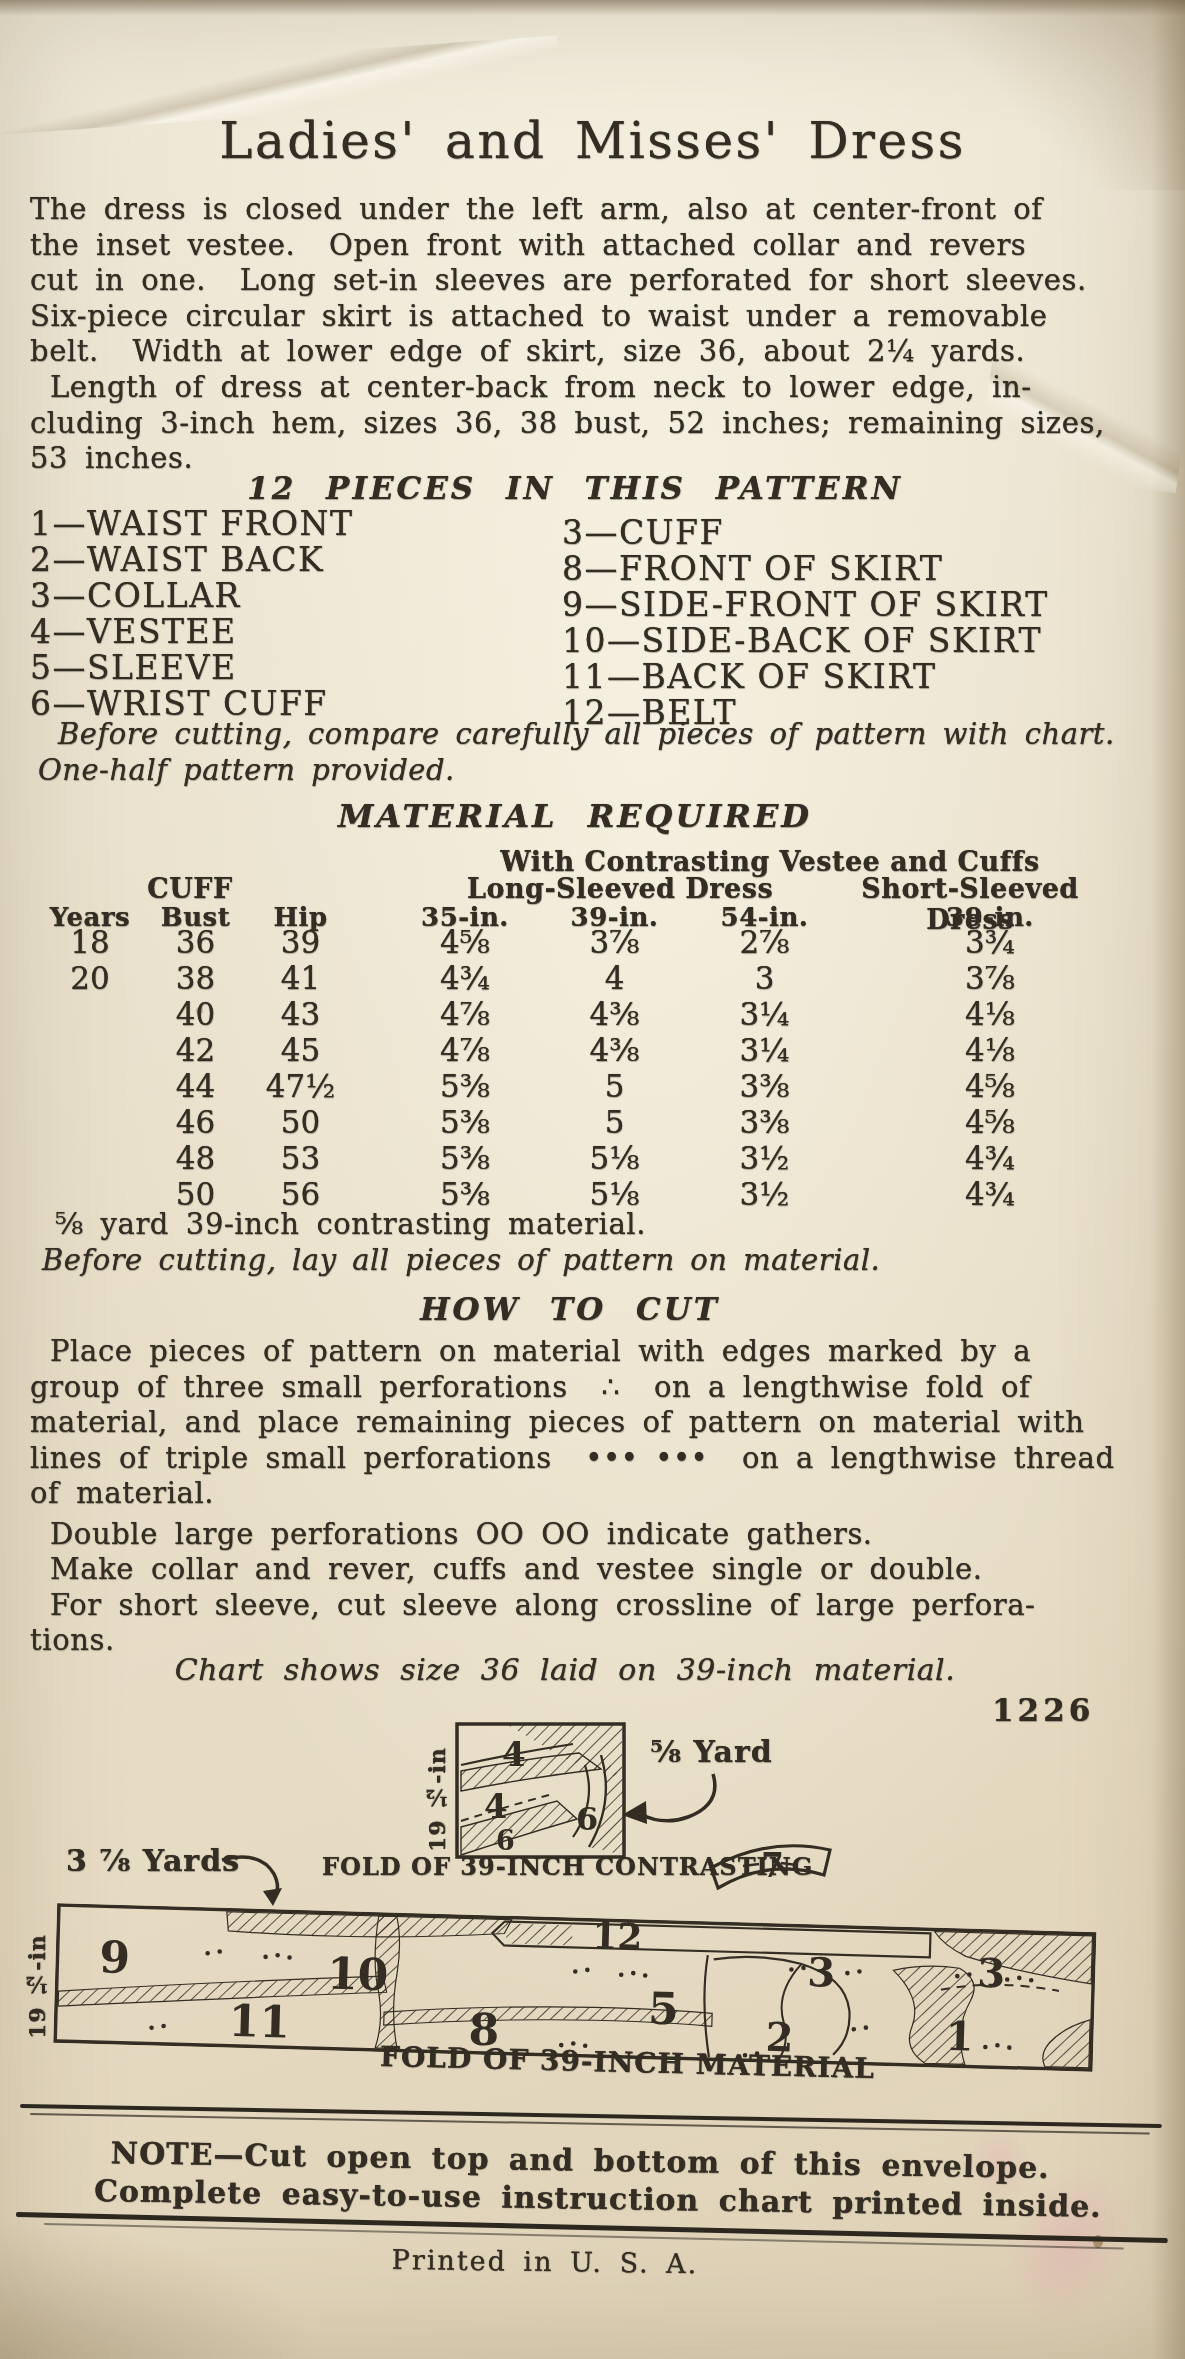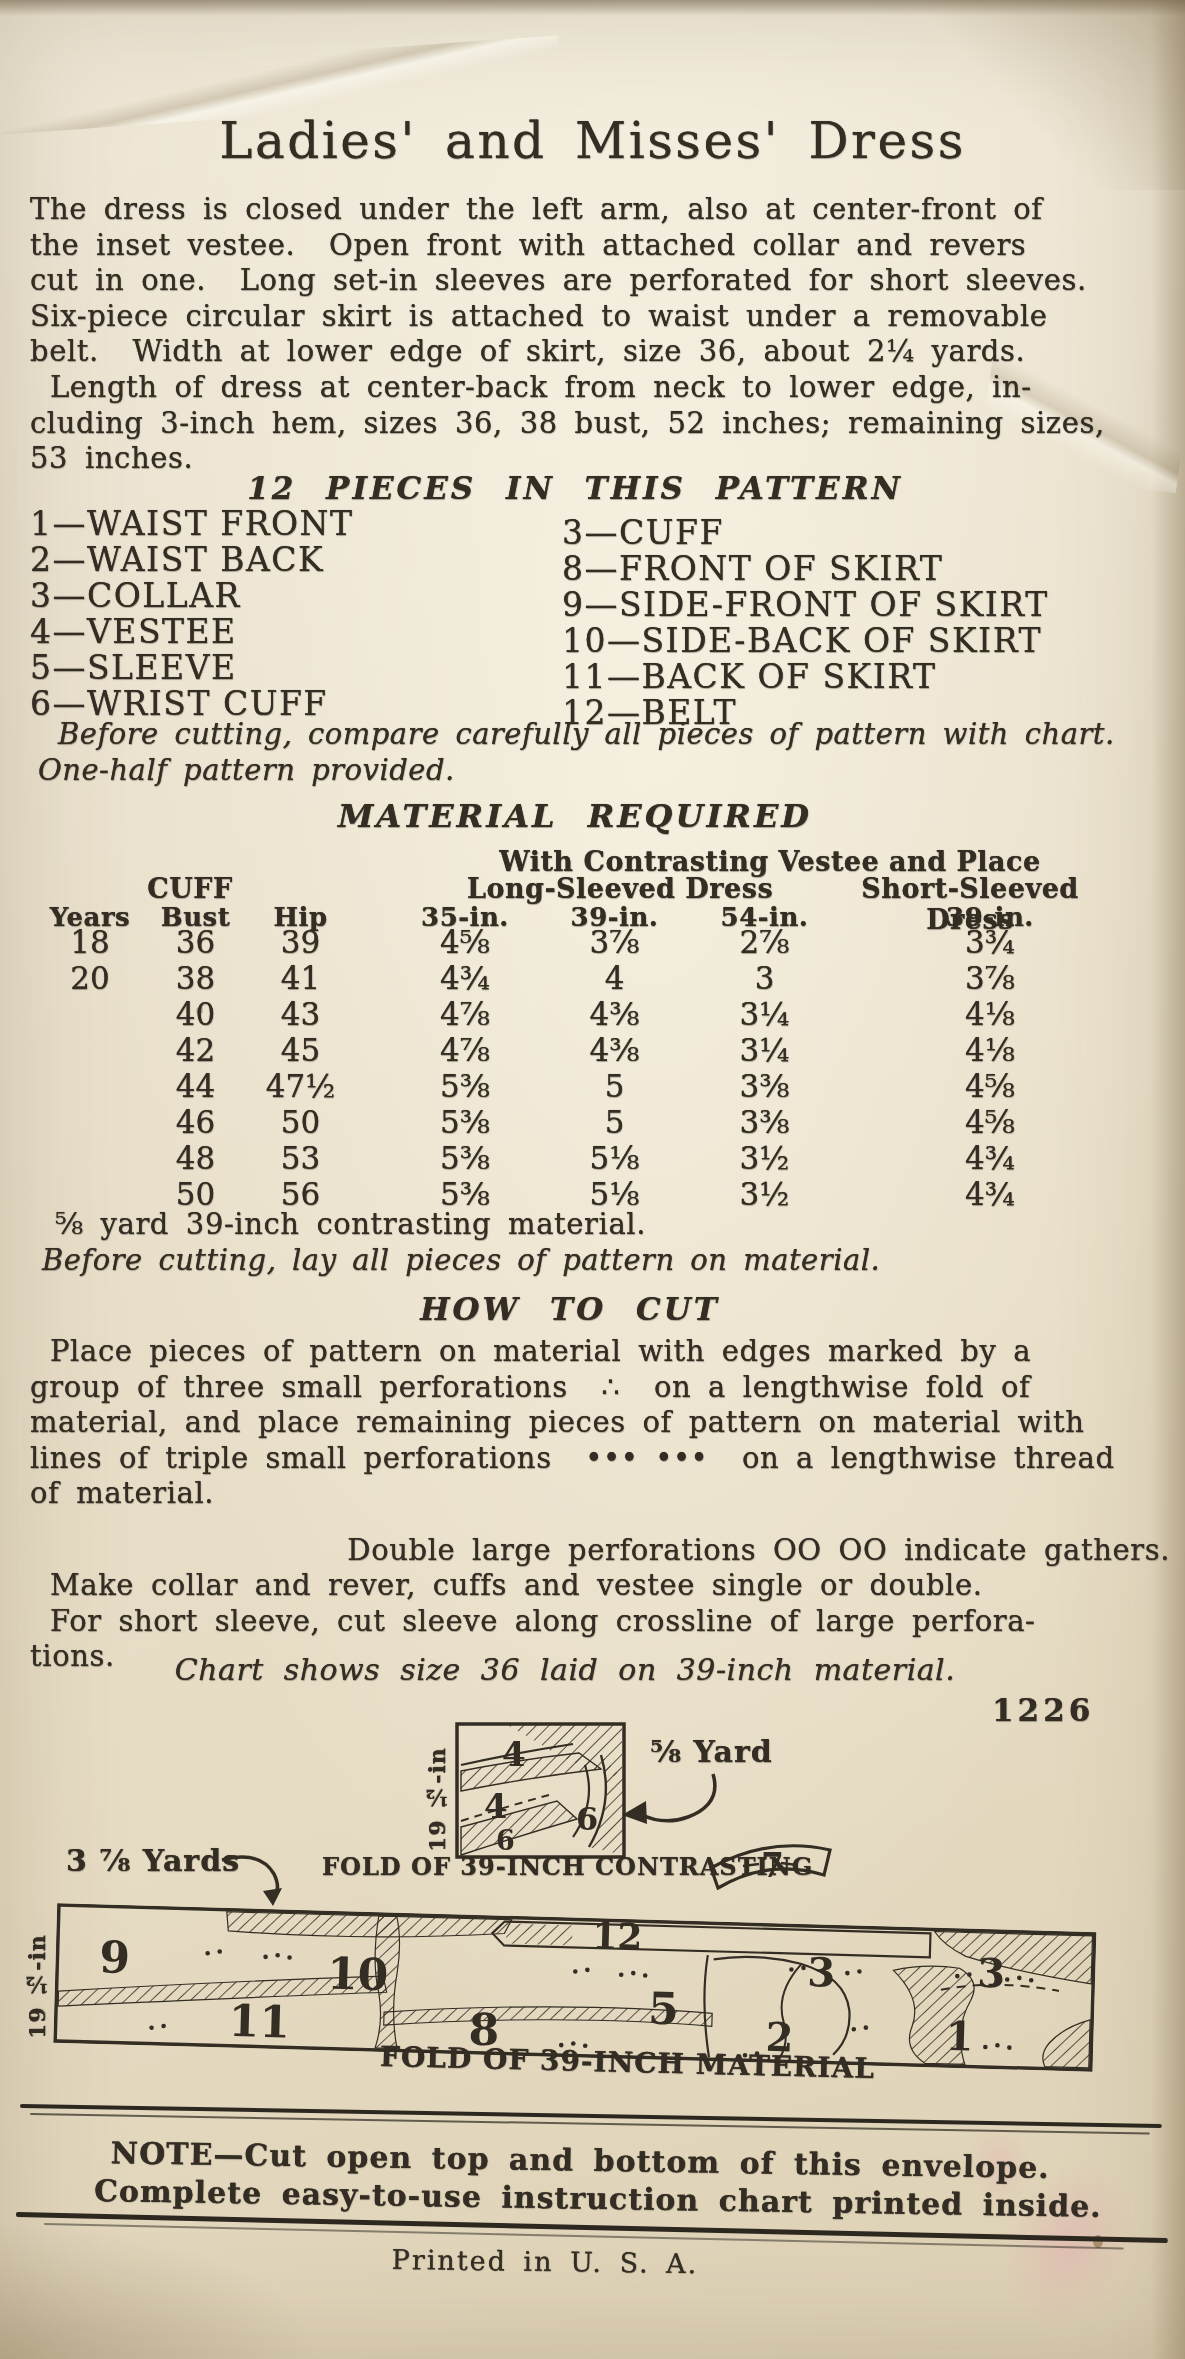--- a/index.html
+++ b/index.html
@@ -79,21 +79,21 @@
     <div class="line">10—SIDE-BACK OF SKIRT</div>
     <div class="line">11—BACK OF SKIRT</div>
     <div class="line">12—BELT</div>
   </div>
   <div class="abs note-it ink" style="left:38px;top:716px;width:1140px;">
     <div class="line ind">Before cutting, compare carefully all pieces of pattern with chart.</div>
     <div class="line">One-half pattern provided.</div>
   </div>
 
   <div class="abs sec-head ink ctr" style="left:0;top:797px;width:1150px;font-size:32px;">MATERIAL REQUIRED</div>
-  <div class="abs th ink ctr" style="left:420px;top:846px;width:700px;font-size:27px;">With Contrasting Vestee and Place</div>
+  <div class="abs th ink ctr" style="left:420px;top:846px;width:700px;font-size:27px;">With Contrasting Vestee and Cuffs</div>
   <div class="abs th ink ctr" style="left:135px;top:873px;width:110px;font-size:27px;">CUFF</div>
   <div class="abs th ink ctr" style="left:425px;top:873px;width:390px;font-size:27px;">Long-Sleeved Dress</div>
   <div class="abs th ink ctr" style="left:815px;top:873px;width:310px;font-size:27px;">Short-Sleeved Dress</div>
   <div class="trow ink" style="top:902px;">
     <span class="tc tc0 th">Years</span>
     <span class="tc tc1 th">Bust</span>
     <span class="tc tc2 th">Hip</span>
     <span class="tc tc3 th">35-in.</span>
     <span class="tc tc4 th">39-in.</span>
     <span class="tc tc5 th">54-in.</span>
@@ -174,21 +174,21 @@
   <div class="abs body-par ink line" style="left:55px;top:1207px;">⅝ yard 39-inch contrasting material.</div>
   <div class="abs note-it ink line" style="left:42px;top:1242px;">Before cutting, lay all pieces of pattern on material.</div>
 
   <div class="abs sec-head ink ctr" style="left:0;top:1291px;width:1140px;">HOW TO CUT</div>
   <div class="abs body-par ink" style="left:30px;top:1334px;width:1140px;">
     <div class="line ind">Place pieces of pattern on material with edges marked by a</div>
     <div class="line">group of three small perforations  ∴  on a lengthwise fold of</div>
     <div class="line">material, and place remaining pieces of pattern on material with</div>
     <div class="line">lines of triple small perforations  ••• •••  on a lengthwise thread</div>
     <div class="line">of material.</div>
-    <div class="line ind" style="margin-top:21px;text-align:right;">Double large perforations OO OO indicate gathers.</div>
+    <div class="line ind" style="margin-top:5px;">Double large perforations OO OO indicate gathers.</div>
     <div class="line ind">Make collar and rever, cuffs and vestee single or double.</div>
     <div class="line ind">For short sleeve, cut sleeve along crossline of large perfora-</div>
     <div class="line">tions.</div>
   </div>
 
   <div class="abs note-it ink ctr" style="left:0;top:1652px;width:1130px;font-size:30px;word-spacing:10px;text-align:center;">Chart shows size 36 laid on 39-inch material.</div>
   <div class="abs ink b" style="left:992px;top:1692px;font-size:31px;letter-spacing:4px;">1226</div>
 
   <div class="abs vlabel ink" style="left:424px;top:1742px;height:115px;">19 ½-in</div>
   <svg class="abs" style="left:452px;top:1720px;" width="178" height="142" viewBox="0 0 178 142">

